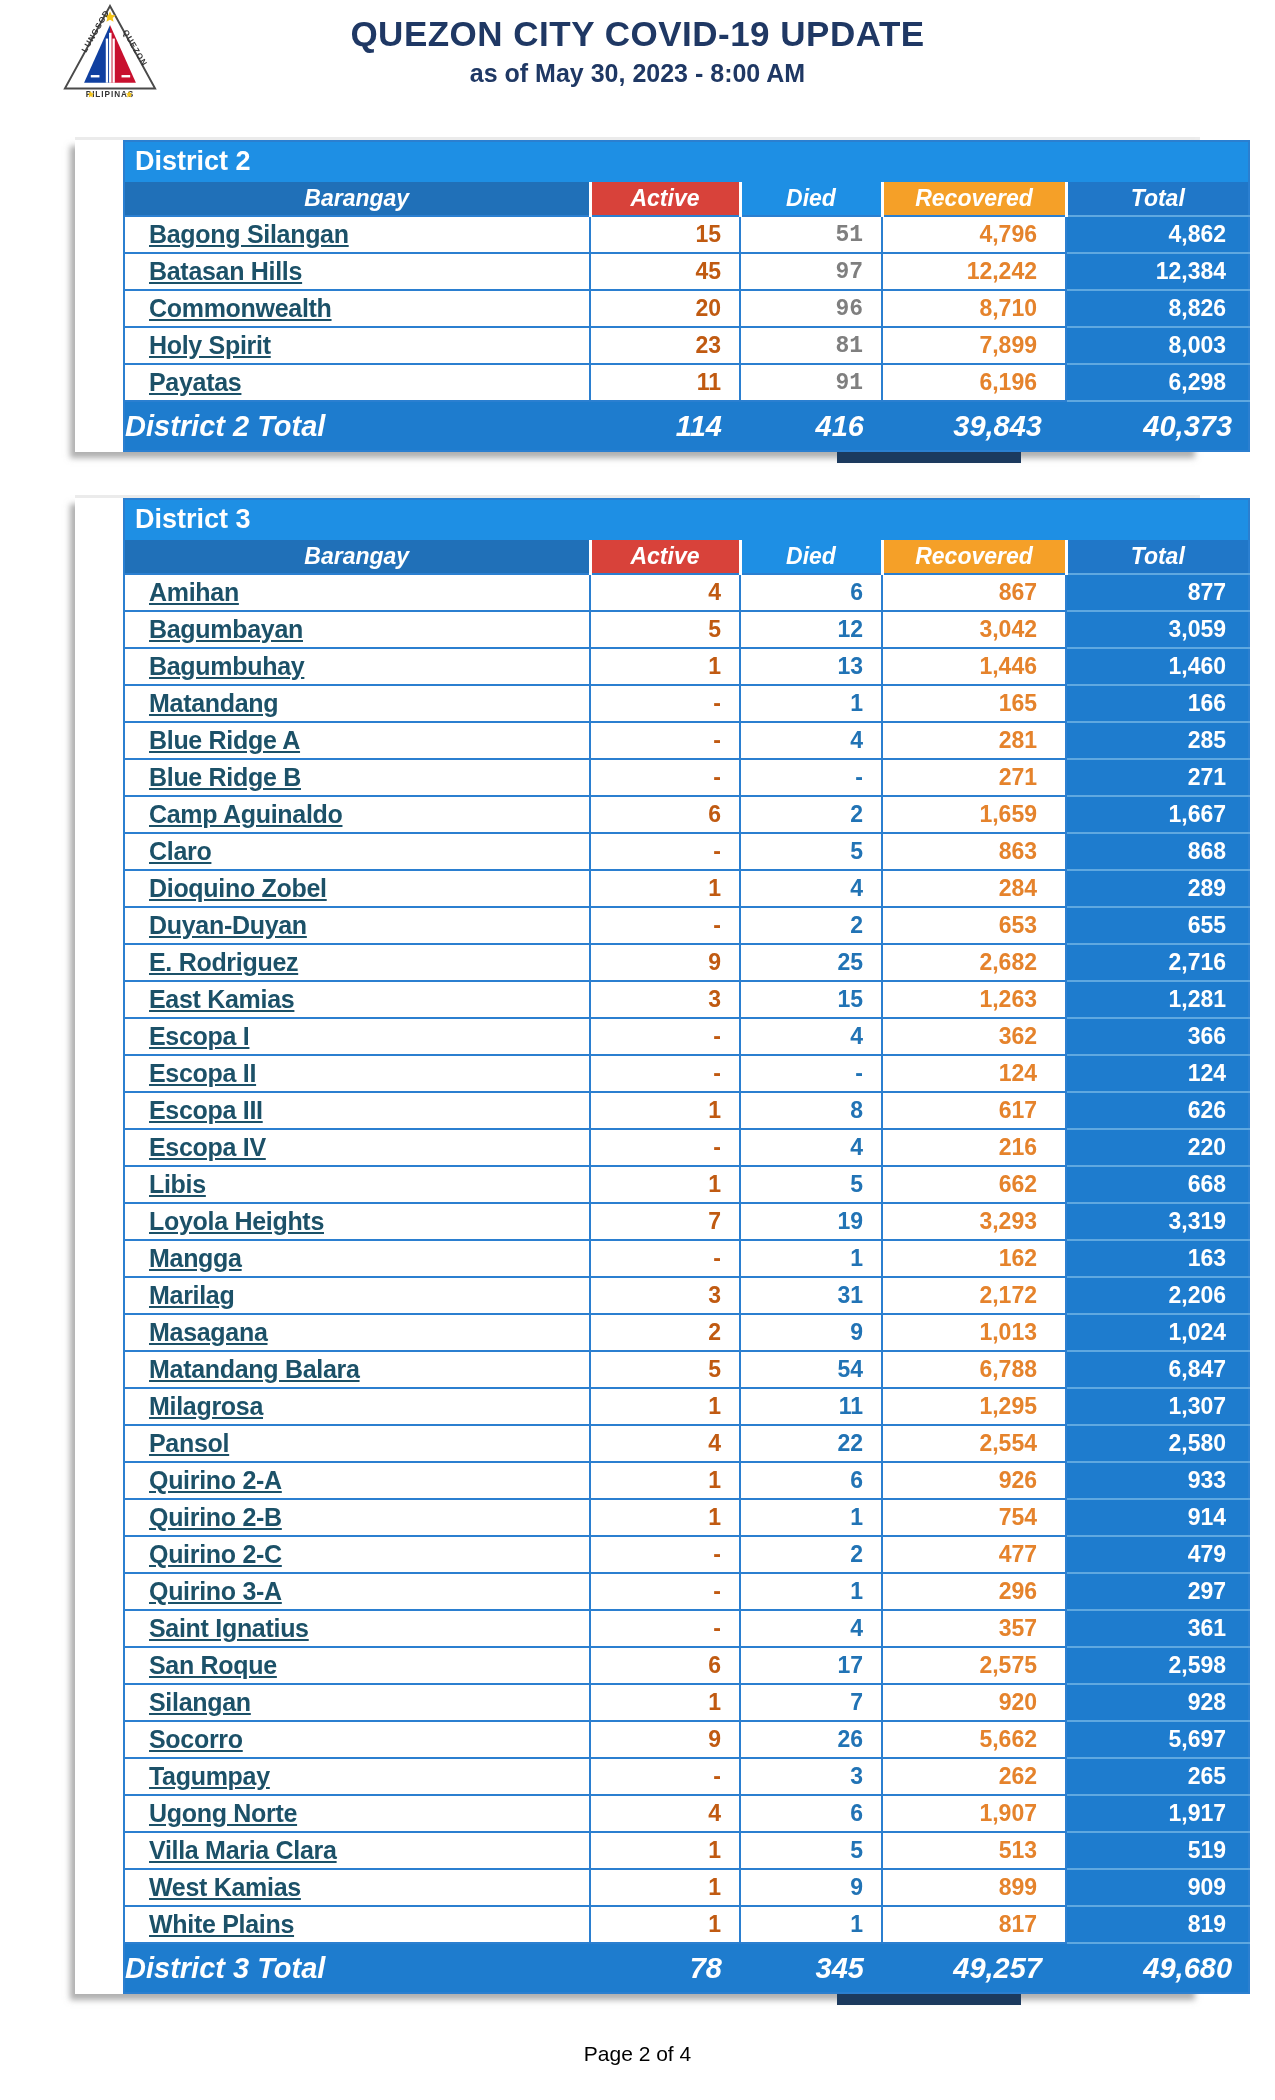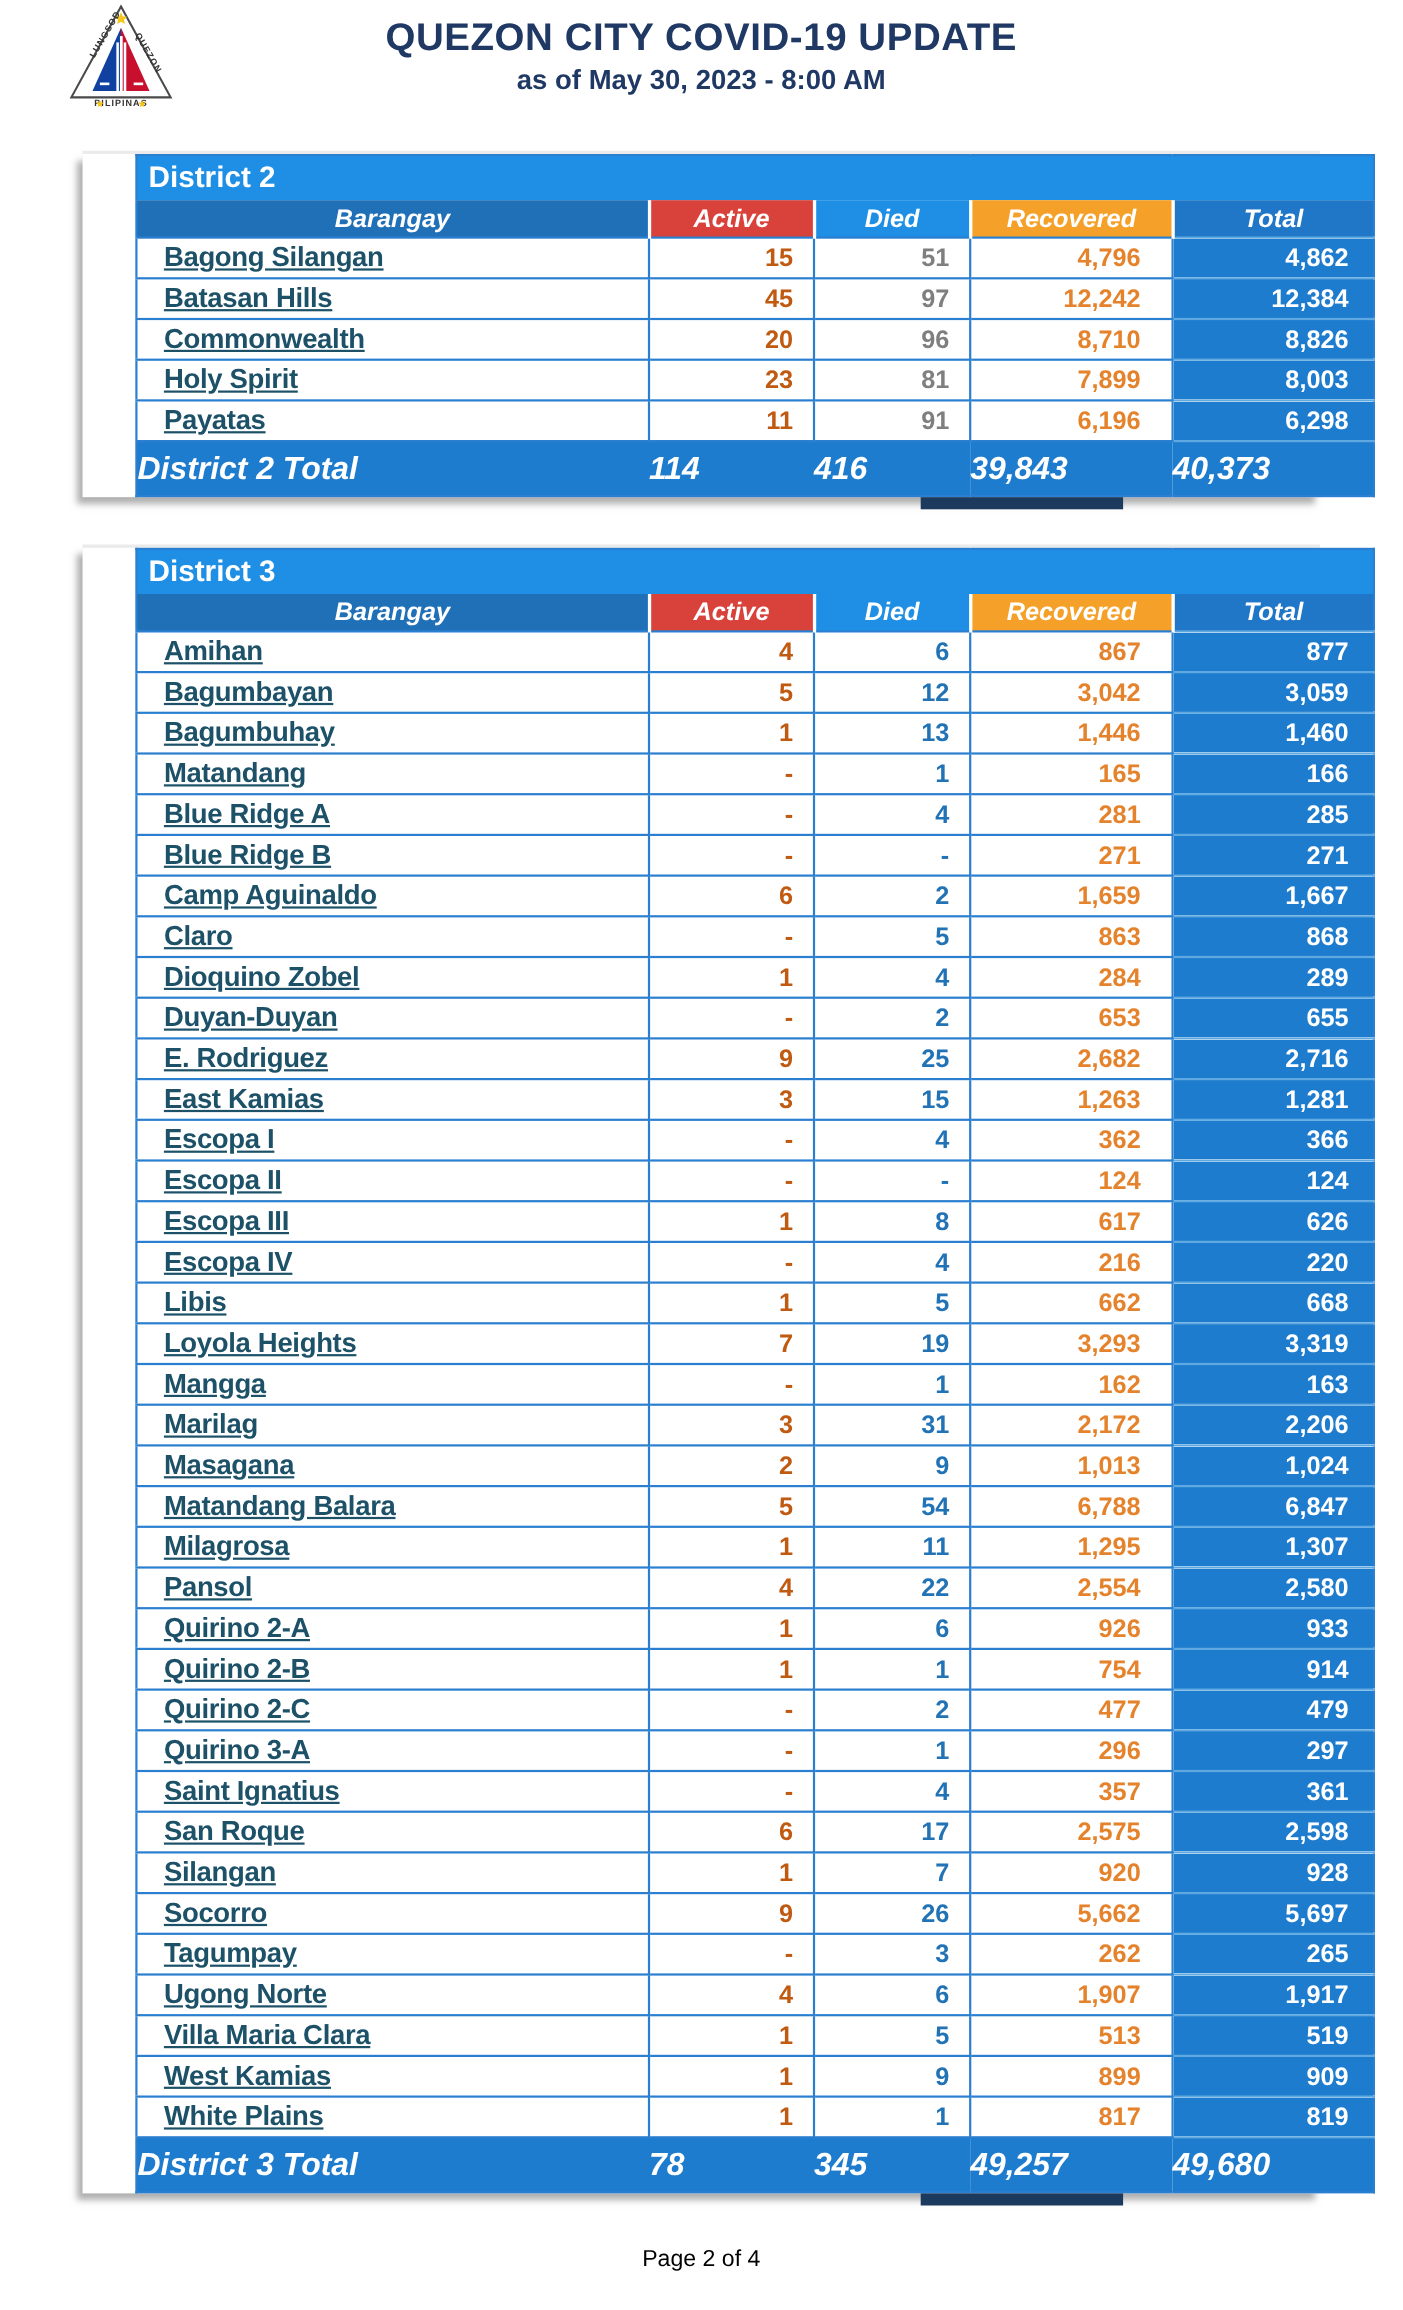--- a/index.html
+++ b/index.html
@@ -43,38 +43,38 @@
     height:35px;background:#fff;padding:0;font-weight:bold;font-size:23px;
     border-top:2px solid var(--grid-line,#2B7FD0);border-bottom:2px solid var(--grid-line,#2B7FD0);
     white-space:nowrap;overflow:hidden;
   }
   td.c-name{
     text-align:left;padding-left:24px;font-size:25px;letter-spacing:-.3px;
     color:var(--name-text,#1C5168);border-right:2px solid var(--grid-line,#2B7FD0);text-decoration:underline;
   }
   td.c-active{text-align:right;padding-right:18px;color:var(--active-text,#C05A11);border-right:2px solid var(--grid-line,#2B7FD0);}
   td.c-died{text-align:right;padding-right:18px;border-right:2px solid var(--grid-line,#2B7FD0);}
-  .died-gray{color:var(--died-text-d2,#7F7F7F);}
+  .died-gray{color:var(--died-text-d2,#7F7F7F);font-family:Liberation Mono, monospace;}
   .died-blue{color:var(--died-text-d3,#2173B5);}
   td.c-recovered{
     text-align:right;padding-right:28px;color:var(--recovered-text,#E5832C);
     border-right:2px solid var(--grid-line,#2B7FD0);
     box-shadow:inset 5px 0 0 #fff, inset -5px 0 0 #fff;
     padding-left:20px;
   }
   td.c-total{
     text-align:right;padding-right:22px;color:#fff;background:var(--total-cell,#1E7CCE);
     border-bottom:2px solid #5FA8E0;border-top:2px solid #5FA8E0;
   }
   .total-row td{
     background:var(--total-cell,#1E7CCE);color:#fff;font-weight:bold;font-style:italic;
     font-size:29px;height:48px;border:none;padding:0;white-space:nowrap;
   }
   .total-row td.tl{text-align:left;}
-  .total-row td.tn{text-align:left;padding-right:18px;}
+  .total-row td.tn{text-align:right;padding-right:18px;}
   .total-row td.tn-recovered{padding-right:24px;}
   .total-row td.tn-total{padding-right:16px;}
   .recovered-shadow{
     position:absolute;left:762px;top:100%;width:184px;height:11px;
     background:var(--shadow-bar,#1C3A5E);
   }
   
   .footer{position:absolute;top:2042px;left:0;width:100%;text-align:center;font-size:21px;color:#000;}
 </style>
 </head>

